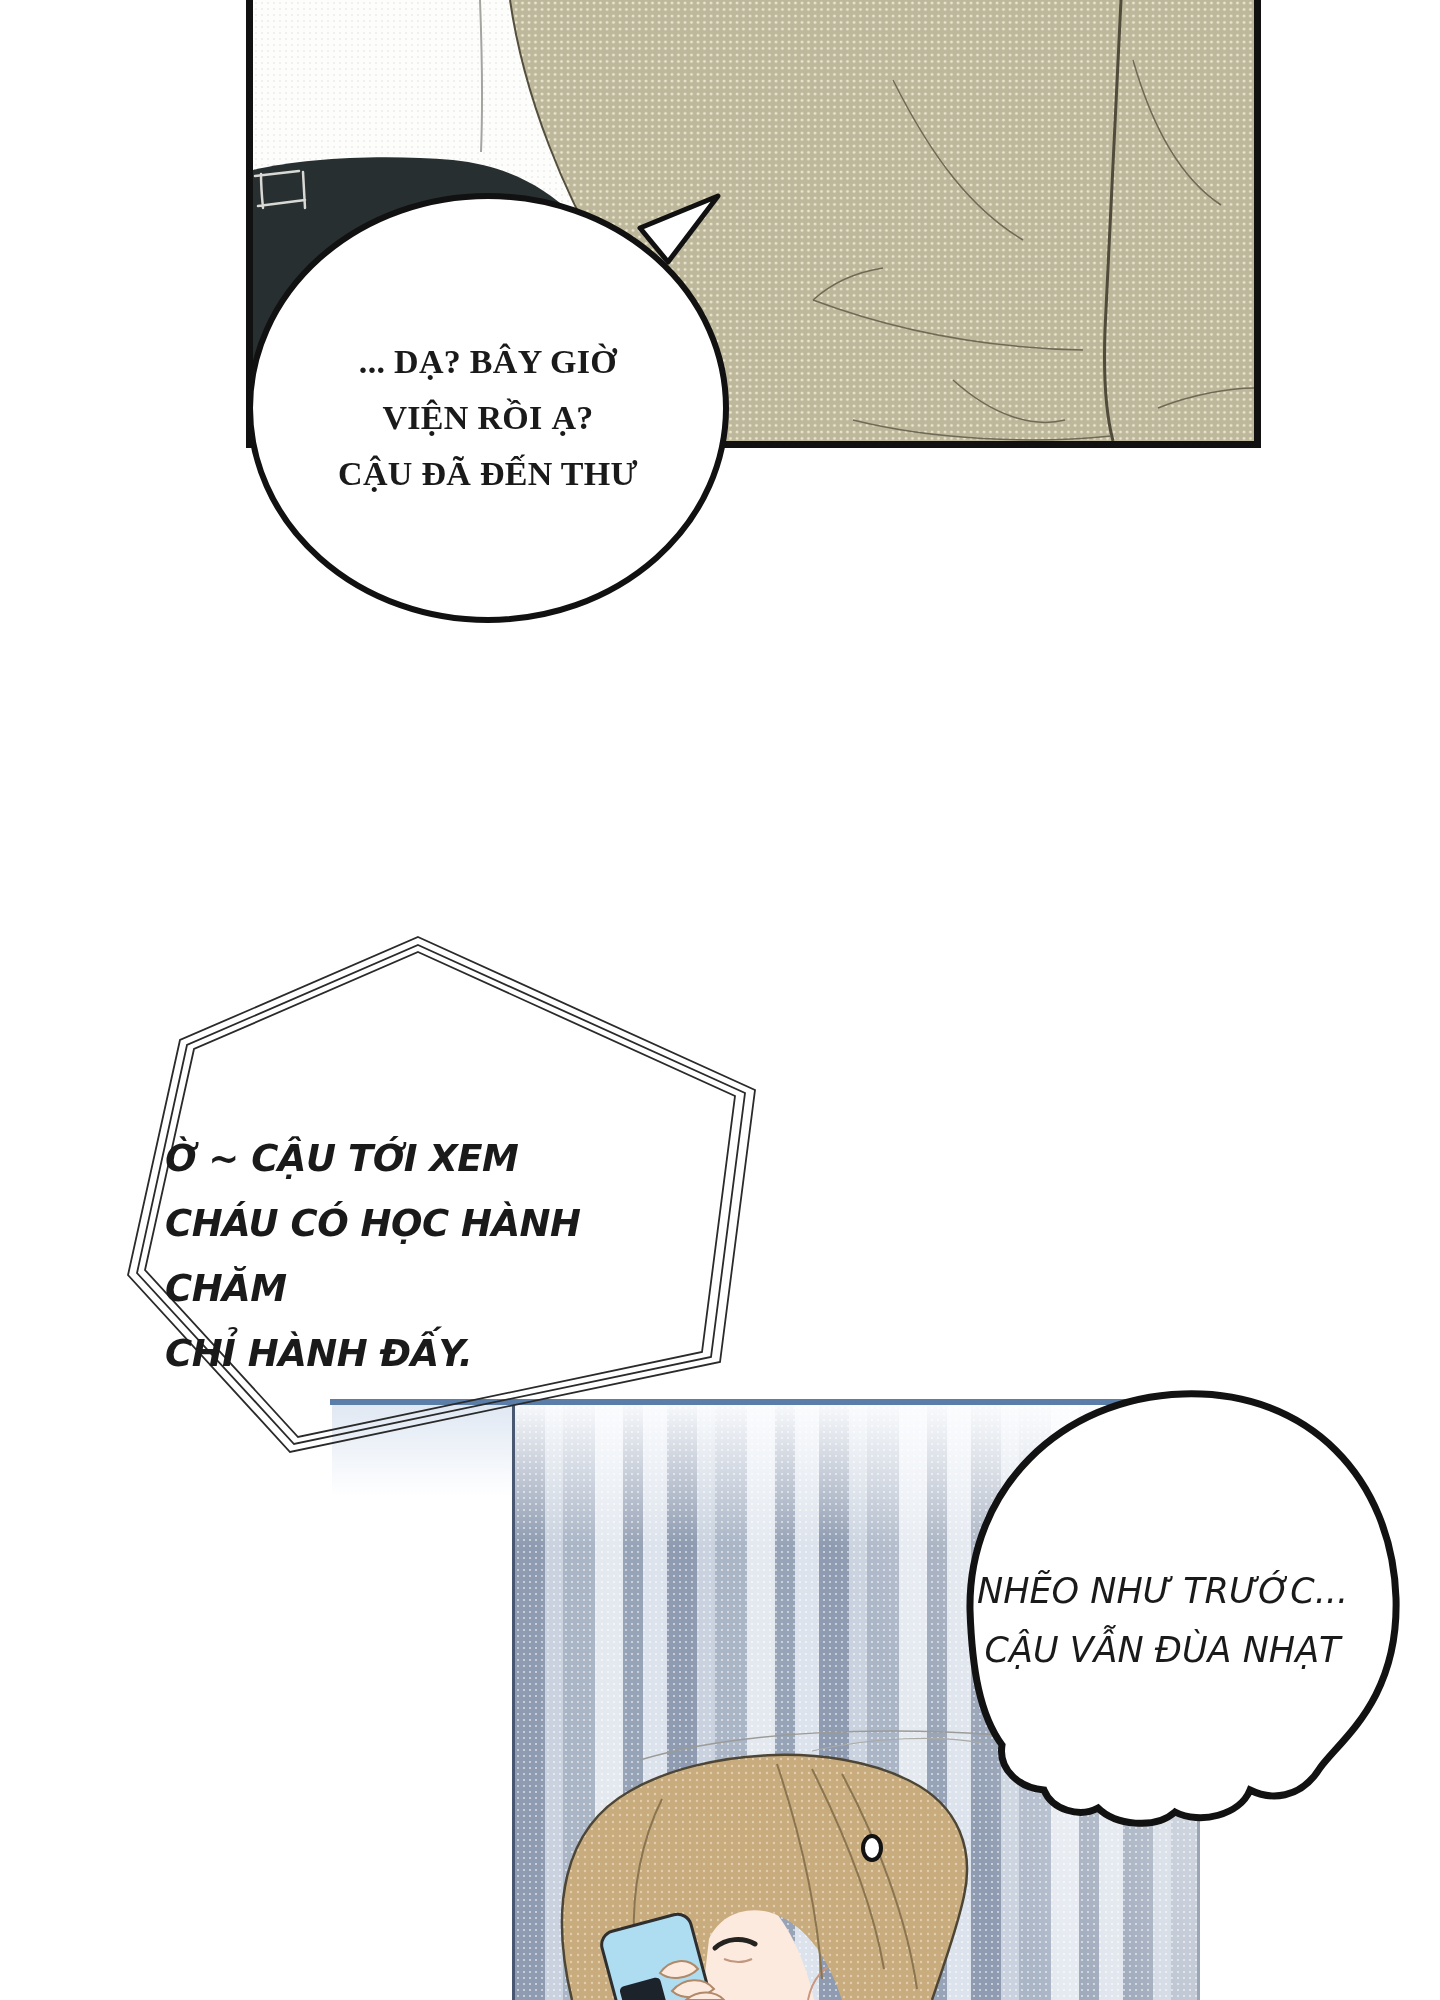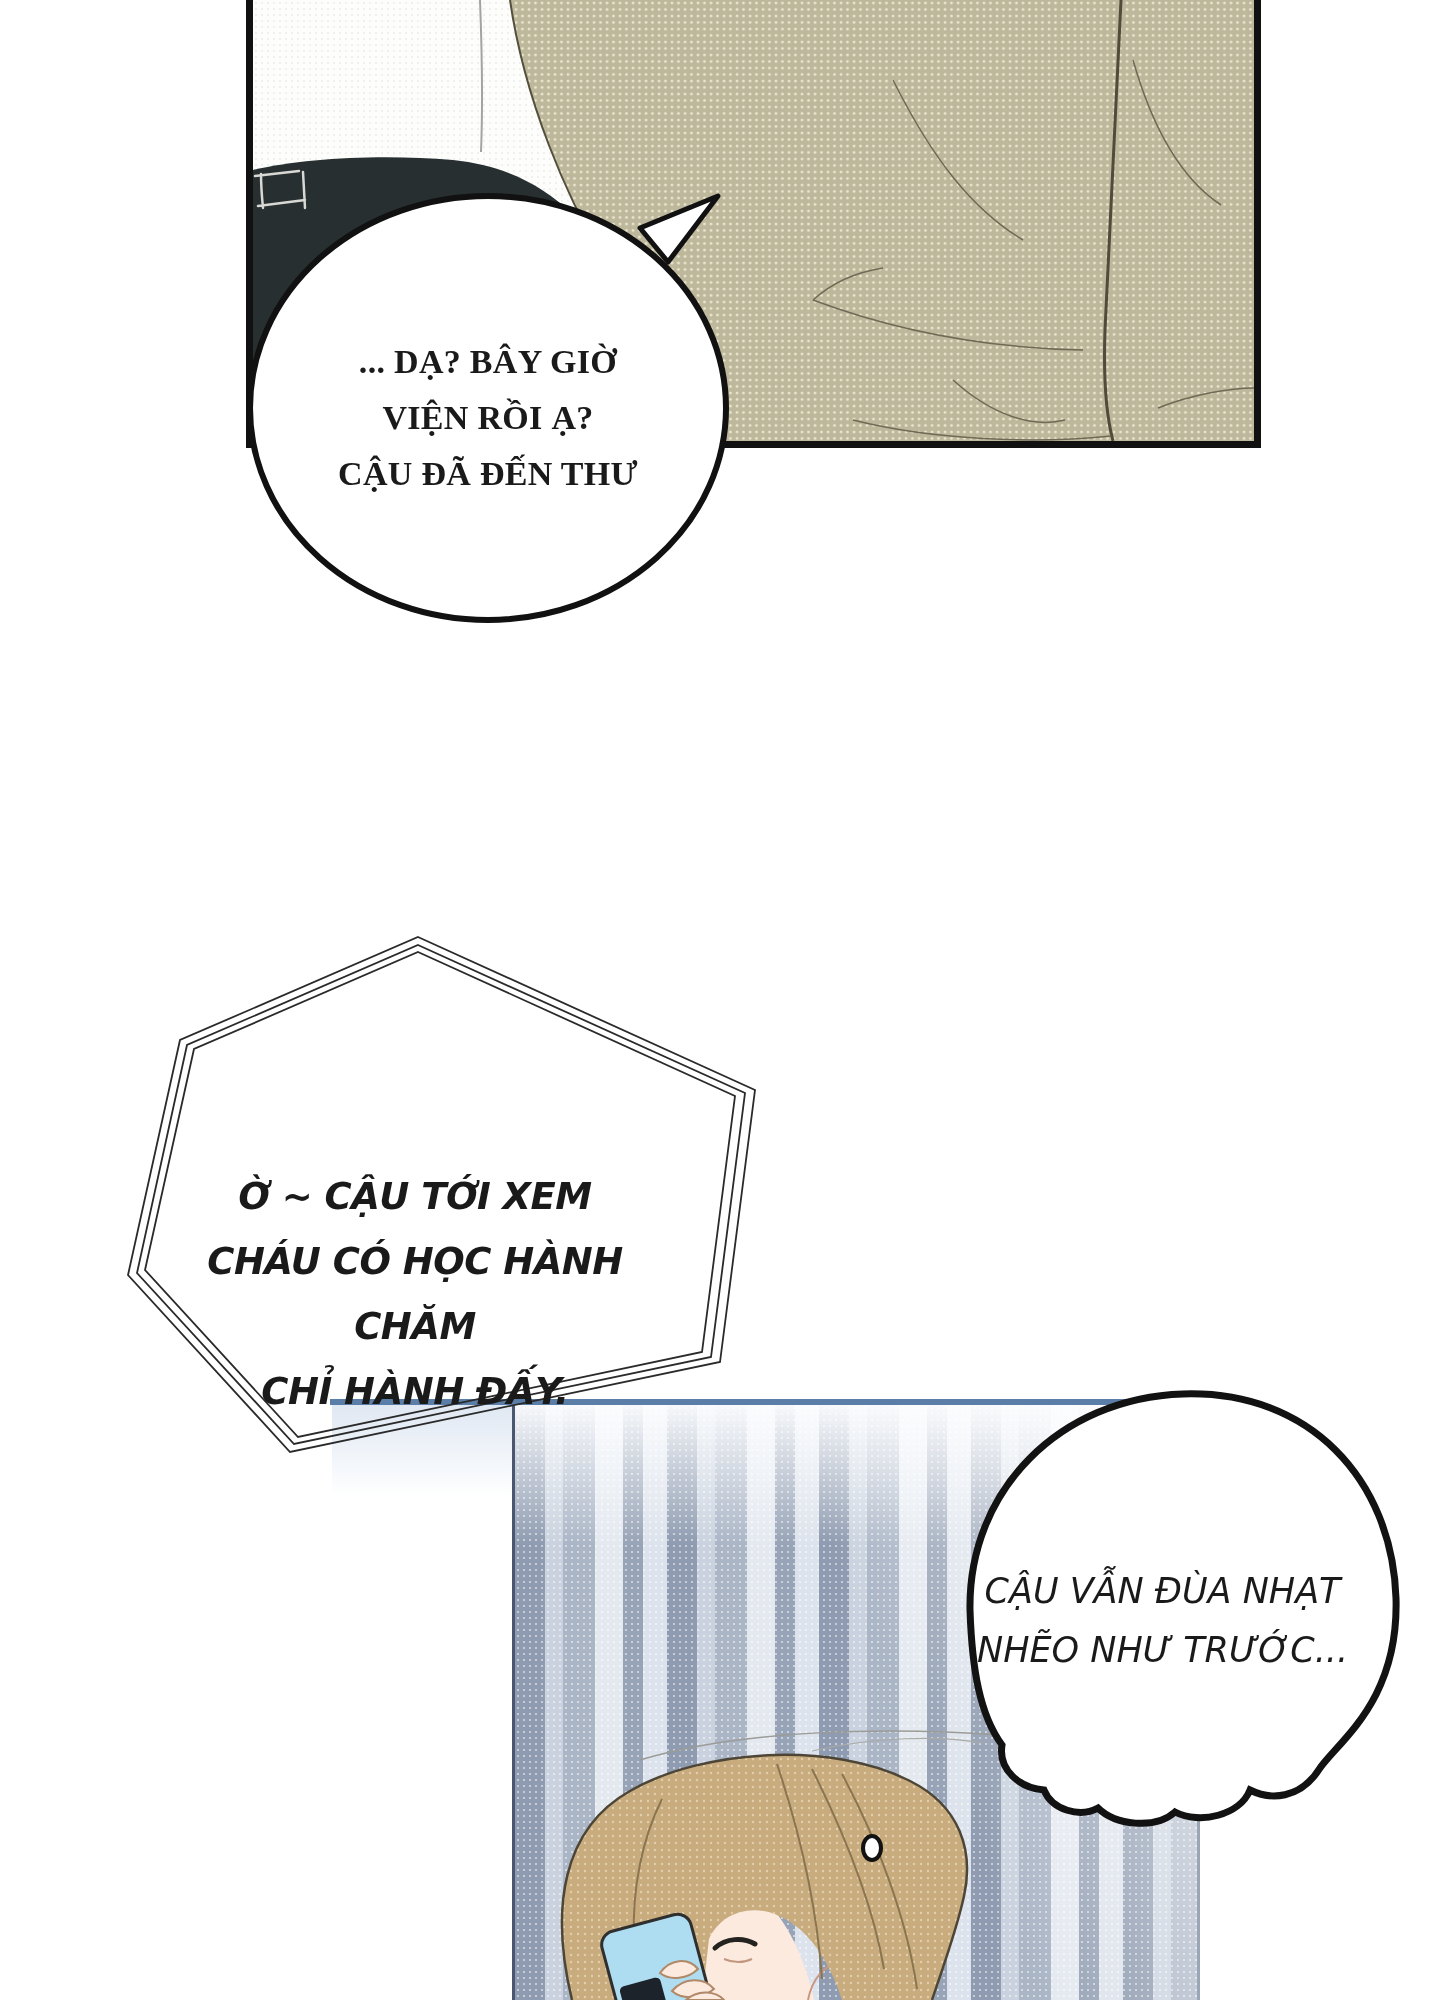--- a/index.html
+++ b/index.html
@@ -27,22 +27,22 @@
     position:absolute;left:288px;top:334px;width:400px;z-index:3;
     text-align:center;font-size:34px;line-height:56px;font-weight:700;
     letter-spacing:.3px;color:var(--ink,#1a1a1a);
   }
   .bubble-speech-text span{display:block;font-family:Liberation Serif, serif;}
 
   
   .octagon-fill{position:absolute;left:100px;top:900px;z-index:3;}
   .octagon-stroke{position:absolute;left:100px;top:900px;z-index:5;}
   .octagon-text{
-    position:absolute;left:165px;top:1164px;width:500px;z-index:6;
-    text-align:center;font-size:37px;line-height:65px;font-weight:700;font-style:italic;
+    position:absolute;left:165px;top:1126px;width:500px;z-index:6;
+    font-size:37px;line-height:65px;font-weight:700;font-style:italic;
     letter-spacing:-0.5px;color:var(--ink,#1a1a1a);
   }
   .octagon-text span{display:block;}
 
   
   .panel-bottom{
     position:absolute;left:512px;top:1399px;width:688px;height:601px;
     box-sizing:border-box;
     border-top:6px solid var(--panel2-border,#5b7ea8);
     border-left:3px solid #495870;
@@ -199,15 +199,15 @@
   <span>CHỈ HÀNH ĐẤY.</span>
 </div>
 
 <svg class="bubble-thought" viewBox="0 0 580 520">
   <path d="M140,240 C138,120 230,28 353,24 C480,20 562,110 566,228 C569,330 510,370 490,398
            C470,430 440,430 420,420 C410,445 370,455 345,442 C325,460 285,455 268,438
            C250,448 222,440 214,420 C190,418 168,400 172,375 C150,345 142,300 140,240 Z" fill="var(--bubble-fill,#fff)" stroke="#121212" stroke-width="7"></path>
   <ellipse cx="42" cy="478" rx="9" ry="12" fill="var(--bubble-fill,#fff)" stroke="#121212" stroke-width="4"></ellipse>
 </svg>
 <div class="bubble-thought-text">
+  <span>NHẼO NHƯ TRƯỚC...</span>
   <span>CẬU VẪN ĐÙA NHẠT</span>
-  <span>NHẼO NHƯ TRƯỚC...</span>
 </div>
 
 </body></html>

